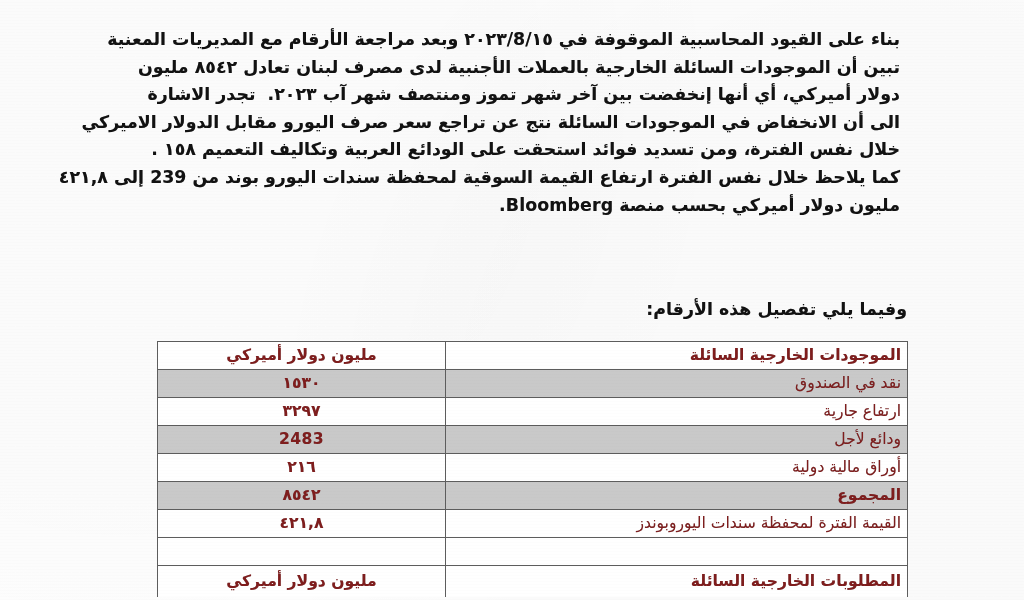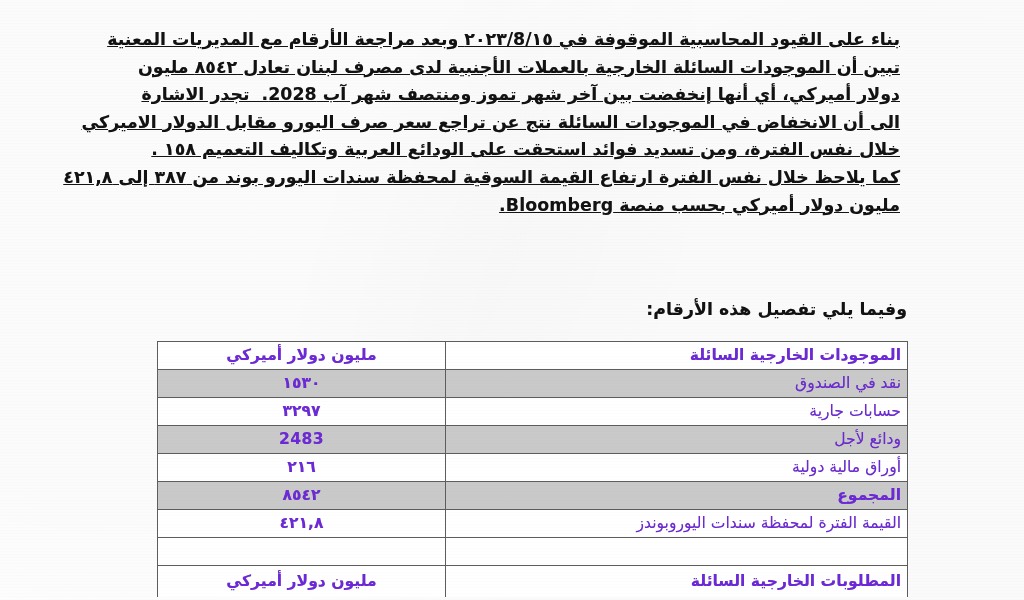--- a/index.html
+++ b/index.html
@@ -30,21 +30,20 @@
 
   
   #prose {
     position: absolute;
     top: 26px;
     right: 124px;
     left: 140px;
     direction: rtl;
     text-align: justify;
     text-align-last: justify;
-    text-decoration: underline;
   }
   #prose .line {
     font-size: 17.4px;
     line-height: 27.6px;
     letter-spacing: 0.1px;
     white-space: nowrap;
     font-weight: 600;
     color: #121212;
     text-shadow: 0 0 0.5px rgba(0,0,0,0.32);
   }
@@ -89,21 +88,21 @@
   table.fin col.c-label { width: 462px; }
   table.fin col.c-value { width: 288px; }
 
   table.fin td {
     border: 1.6px solid #5d5d5d;
     height: 27px;
     padding: 0 6px;
     font-size: 15.6px;
     line-height: 27px;
     vertical-align: middle;
-    color: #6d28d9;
+    color: #7f1d1d;
     text-shadow: 0 0 0.4px rgba(0,0,0,0.3);
     overflow: hidden;
     white-space: nowrap;
   }
   td.label  { text-align: right; }
   td.value  { text-align: center; font-weight: 600; letter-spacing: 0.4px; }
   tr.shade td { background: #c9c9c9; }
   tr.head td,
   td.hdr { font-weight: 700; }
   td.hdr.value { font-weight: 700; }
@@ -127,28 +126,28 @@
 <div id="page">
 
   <div id="prose">
     <div class="line just">
       <span>بناء على القيود المحاسبية الموقوفة في ٢٠٢٣/8/١٥ وبعد مراجعة الأرقام مع المديريات المعنية</span>
     </div>
     <div class="line just">
       <span>تبين أن الموجودات السائلة الخارجية بالعملات الأجنبية لدى مصرف لبنان تعادل ٨٥٤٢ مليون</span>
     </div>
     <div class="line just">
-      <span>دولار أميركي، أي أنها إنخفضت بين آخر شهر تموز ومنتصف شهر آب 2028.  تجدر الاشارة</span>
+      <span>دولار أميركي، أي أنها إنخفضت بين آخر شهر تموز ومنتصف شهر آب ٢٠٢٣.  تجدر الاشارة</span>
     </div>
     <div class="line just">
       <span>الى أن الانخفاض في الموجودات السائلة نتج عن تراجع سعر صرف اليورو مقابل الدولار الاميركي</span>
     </div>
     <div class="line rag">خلال نفس الفترة، ومن تسديد فوائد استحقت على الودائع العربية وتكاليف التعميم ١٥٨ .</div>
     <div class="line just">
-      <span>كما يلاحظ خلال نفس الفترة ارتفاع القيمة السوقية لمحفظة سندات اليورو بوند من ٣٨٧ إلى ٤٢١,٨</span>
+      <span>كما يلاحظ خلال نفس الفترة ارتفاع القيمة السوقية لمحفظة سندات اليورو بوند من 239 إلى ٤٢١,٨</span>
     </div>
     <div class="line rag">مليون دولار أميركي بحسب منصة Bloomberg.</div>
   </div>
 
   <div id="leadin">وفيما يلي تفصيل هذه الأرقام:</div>
 
   <div id="tablewrap">
     <table class="fin">
       <colgroup>
         <col class="c-label">
@@ -160,21 +159,21 @@
           <td class="label hdr">الموجودات الخارجية السائلة</td>
           <td class="value hdr">مليون دولار أميركي</td>
         </tr>
 
         <tr class="shade">
           <td class="label">نقد في الصندوق</td>
           <td class="value">١٥٣٠</td>
         </tr>
 
         <tr>
-          <td class="label">حسابات جارية</td>
+          <td class="label">ارتفاع جارية</td>
           <td class="value">٣٢٩٧</td>
         </tr>
 
         <tr class="shade">
           <td class="label">ودائع لأجل</td>
           <td class="value">2483</td>
         </tr>
 
         <tr>
           <td class="label">أوراق مالية دولية</td>

